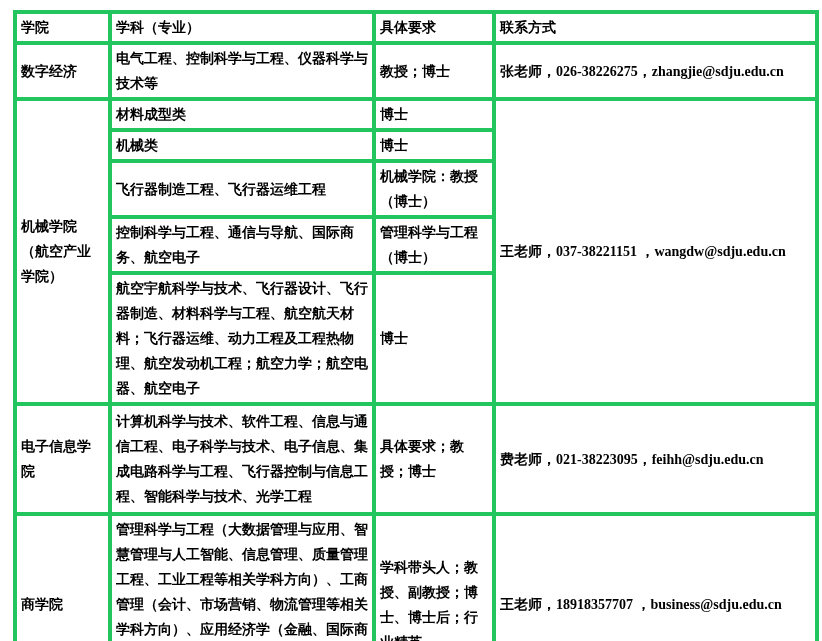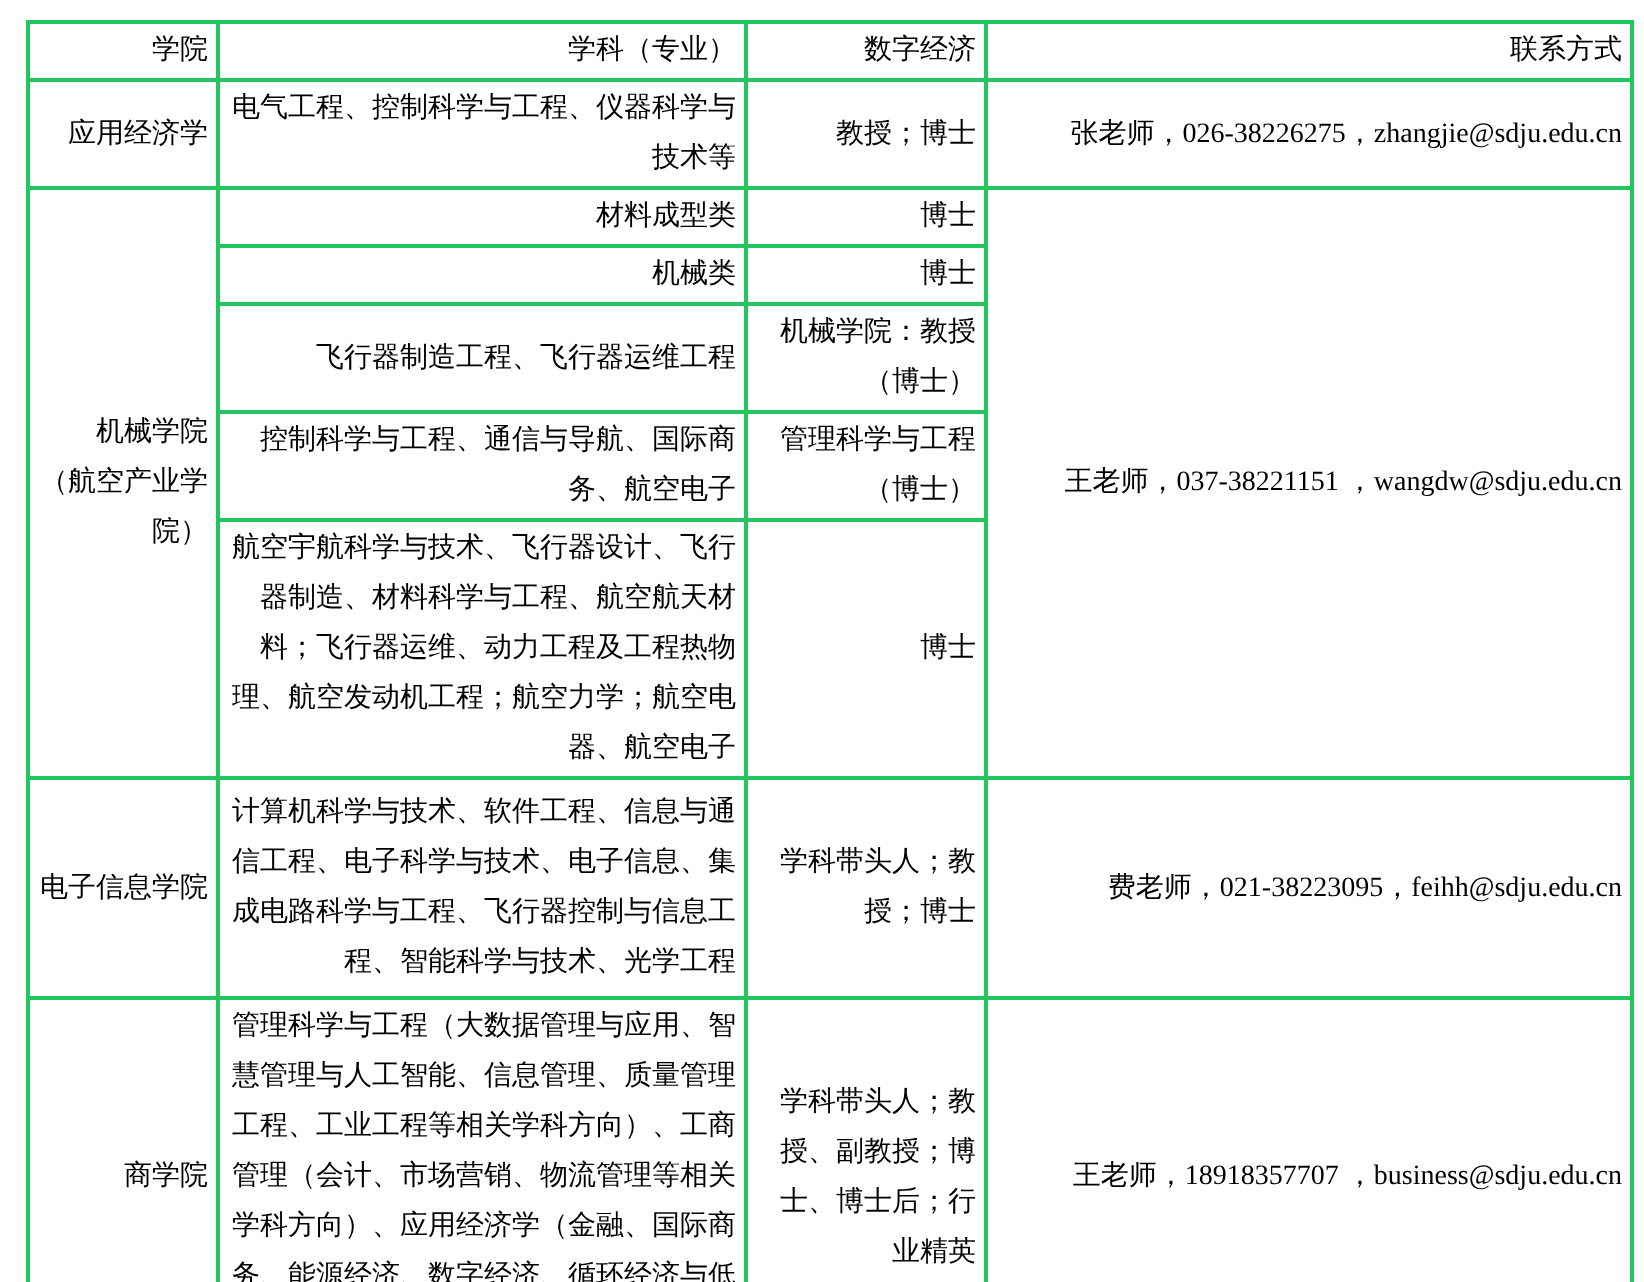--- a/index.html
+++ b/index.html
@@ -18,25 +18,25 @@
   table.recruit {
     position: absolute;
     left: 13px;
     top: 10px;
     width: 802px;
     border-collapse: collapse;
     table-layout: fixed;
   }
   table.recruit th,
   table.recruit td {
-    border: 2px solid #22c55e;
+    border: 4px solid #22c55e;
     font-size: 14px;
-    font-weight: normal;
+    font-weight: bold;
     line-height: 25px;
-    text-align: right;
+    text-align: left;
     vertical-align: middle;
     padding: 1px 4px;
     word-break: break-all;
     overflow: hidden;
   }
   tr.h-header  { height: 23px; }
   tr.h-r1      { height: 52px; }
   tr.h-small   { height: 26px; }
   tr.h-mid     { height: 50px; }
   tr.h-big     { height: 113px; }
@@ -56,26 +56,26 @@
     <col style="width:95px">
     <col style="width:264px">
     <col style="width:120px">
     <col style="width:323px">
   </colgroup>
 
   <tbody>
       <tr class="h-header">
     <th>学院</th>
     <th>学科（专业）</th>
-    <th>数字经济</th>
+    <th>具体要求</th>
     <th>联系方式</th>
   </tr>
 
   <tr class="h-r1">
-    <td class="college-cell">应用经济学</td>
+    <td class="college-cell">数字经济</td>
     <td class="major-cell">电气工程、控制科学与工程、仪器科学与技术等</td>
     <td class="requirement-cell">教授；博士</td>
     <td class="contact-cell">张老师，026-38226275，zhangjie@sdju.edu.cn</td>
   </tr>
 
   <tr class="h-small">
     <td class="college-cell" rowspan="5">机械学院
 （航空产业学院）</td>
     <td class="major-cell">材料成型类</td>
     <td class="requirement-cell">博士</td>
@@ -94,21 +94,21 @@
     <td class="requirement-cell">管理科学与工程（博士）</td>
   </tr>
   <tr class="h-big">
     <td class="major-cell">航空宇航科学与技术、飞行器设计、飞行器制造、材料科学与工程、航空航天材料；飞行器运维、动力工程及工程热物理、航空发动机工程；航空力学；航空电器、航空电子</td>
     <td class="requirement-cell">博士</td>
   </tr>
 
   <tr class="h-einfo">
     <td class="college-cell">电子信息学院</td>
     <td class="major-cell">计算机科学与技术、软件工程、信息与通信工程、电子科学与技术、电子信息、集成电路科学与工程、飞行器控制与信息工程、智能科学与技术、光学工程</td>
-    <td class="requirement-cell">学科带头人；教授；博士</td>
+    <td class="requirement-cell">具体要求；教授；博士</td>
     <td class="contact-cell">费老师，021-38223095，feihh@sdju.edu.cn</td>
   </tr>
 
   <tr class="h-biz">
     <td class="college-cell">商学院</td>
     <td class="major-cell">管理科学与工程（大数据管理与应用、智慧管理与人工智能、信息管理、质量管理工程、工业工程等相关学科方向）、工商管理（会计、市场营销、物流管理等相关学科方向）、应用经济学（金融、国际商务、能源经济、数字经济、循环经济与低碳经济等相关学科方向）</td>
     <td class="requirement-cell">学科带头人；教授、副教授；博士、博士后；行业精英</td>
     <td class="contact-cell">王老师，18918357707 ，business@sdju.edu.cn</td>
   </tr>
 

